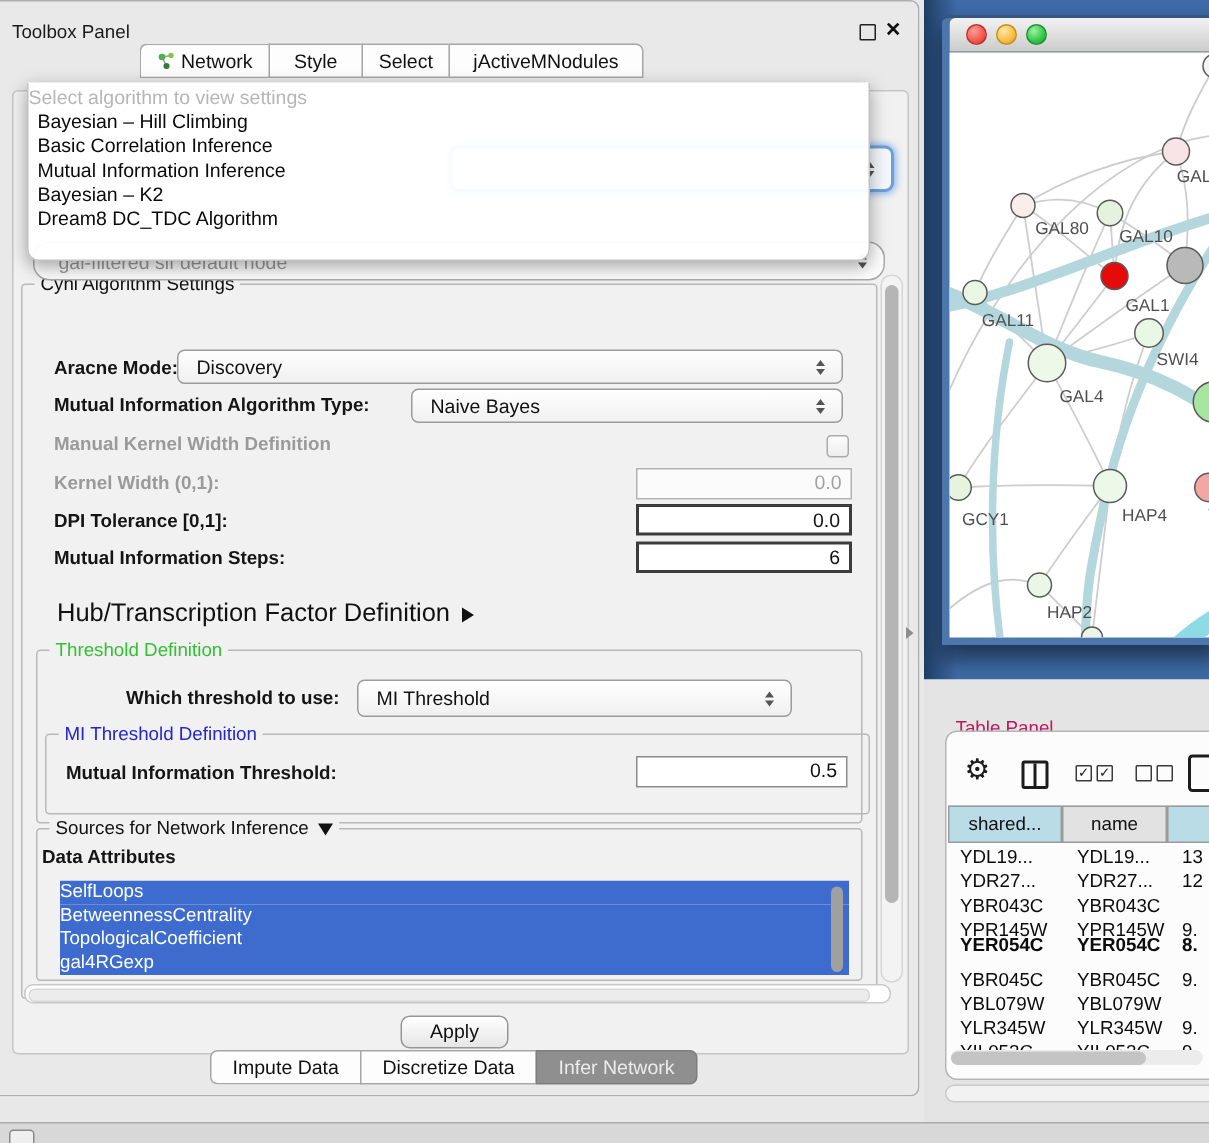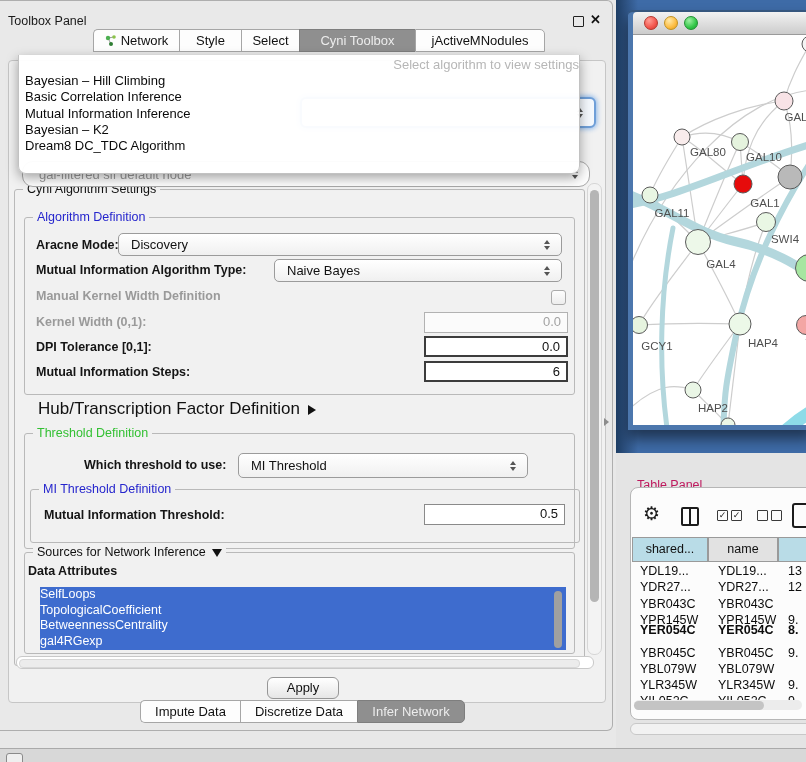--- a/index.html
+++ b/index.html
@@ -56,21 +56,21 @@
 
   .tri-right{display:inline-block;width:0;height:0;border-top:5.5px solid transparent;border-bottom:5.5px solid transparent;
              border-left:8px solid #111;margin-left:8px;vertical-align:-1px;}
   .tri-down{display:inline-block;width:0;height:0;border-left:5.5px solid transparent;border-right:5.5px solid transparent;
             border-top:8px solid #111;margin-left:6px;vertical-align:-1px;}
 
   
   .popup{left:18px;top:54px;width:560px;height:118px;background:rgba(255,255,255,0.96);
          border:1px solid #c2c2c2;border-top:none;border-radius:0 0 8px 8px;
          box-shadow:0 4px 12px rgba(0,0,0,0.35);z-index:30;}
-  .popup-ph{height:16px;line-height:16px;text-align:right;color:#b6b6b6;font-size:13px;margin-top:2px;}
+  .popup-ph{height:16px;line-height:16px;text-align:left;color:#b6b6b6;font-size:13px;margin-top:2px;}
   .popup-item{height:16.3px;line-height:16.3px;font-size:13px;color:#0a0a0a;padding-left:6px;cursor:pointer;white-space:nowrap;}
   .popup-item.bold{font-weight:bold;}
 
   .ghost-combo{position:absolute;box-sizing:border-box;background:#fdfdfd;border:1px solid #a8a8a8;border-radius:11px;
                font-size:13px;color:#9b9b9b;display:flex;align-items:center;padding-left:16px;}
   .focus-ring{border:2px solid #6f9fd8;box-shadow:0 0 5px 1px #8ab6ea;border-radius:6px;}
 
   
   .vscroll-track{left:587px;top:182px;width:13px;height:470px;background:#f3f3f3;border:1px solid #d6d6d6;border-radius:7px;}
   .vscroll-thumb{left:1.5px;top:6px;width:9px;height:412px;background:#b5b5b5;border-radius:5px;position:absolute;cursor:pointer;}
@@ -144,21 +144,20 @@
               <line x1="3" y1="3" x2="9" y2="2" stroke="#9b9b9b"></line>
               <line x1="3" y1="3" x2="6" y2="9" stroke="#9b9b9b"></line>
           <circle cx="3" cy="3" r="2.2" fill="#4caf50"></circle>
               <circle cx="9" cy="2" r="1.8" fill="#8bc34a"></circle>
               <circle cx="6" cy="9" r="2" fill="#2e7d32"></circle>
             </svg>
         </span><span>Network</span>
       </div>
       <div class="tab" style="width:62px"><span>Style</span></div>
       <div class="tab" style="width:58px"><span>Select</span></div>
-      <div class="tab sel" style="width:116px"><span>Cyni Toolbox</span></div>
       <div class="tab" style="width:130px"><span>jActiveMNodules</span></div>
     </div>
 
     <div class="abs content"></div>
 
     <div class="abs ghost-combo" style="left:22px;top:160px;width:568px;height:26px;z-index:5">
       <span>gal-filtered sif default node</span>
       <span class="spin">
           <i class="u"></i>
           <i class="d"></i>
@@ -178,23 +177,20 @@
       <div class="popup-item">Basic Correlation Inference</div>
       <div class="popup-item">Mutual Information Inference</div>
       <div class="popup-item">Bayesian – K2</div>
       <div class="popup-item">Dream8 DC_TDC Algorithm</div>
     </div>
 
     <div class="fs" style="left:14px;top:188px;width:569px;height:475px">
       <span class="fs-legend">Cyni Algorithm Settings</span>
     </div>
 
-    <div class="fs" style="left:24px;top:216px;width:549px;height:176px">
-      <span class="fs-legend blue">Algorithm Definition</span>
-    </div>
     <div class="abs lbl" style="left:36px;top:237px">Aracne Mode:</div>
     <div class="combo" style="left:118px;top:232px;width:444px">
       <span>Discovery</span>
       <span class="spin">
           <i class="u"></i>
           <i class="d"></i>
         </span>
     </div>
     <div class="abs lbl" style="left:36px;top:262px">Mutual Information Algorithm Type:</div>
     <div class="combo" style="left:274px;top:258px;width:288px">
@@ -233,22 +229,22 @@
     </div>
     <div class="abs lbl" style="left:44px;top:507px">Mutual Information Threshold:</div>
     <div class="ninput" style="left:424px;top:503px;width:141px;border-width:1px;border-color:#8a8a8a">0.5</div>
 
     <div class="fs" style="left:24px;top:551px;width:549px;height:100px">
       <span class="fs-legend"><span>Sources for Network Inference</span><span class="tri-down"></span></span>
     </div>
     <div class="abs lbl" style="left:28px;top:563px">Data Attributes</div>
     <div class="abs attr-list" id="attr-list">
         <div class="attr-item">SelfLoops</div>
+        <div class="attr-item">BetweennessCentrality</div>
         <div class="attr-item">TopologicalCoefficient</div>
-        <div class="attr-item">BetweennessCentrality</div>
         <div class="attr-item">gal4RGexp</div>
       </div>
     <div class="abs attr-thumb"></div>
 
     <div class="abs vscroll-track">
         <div class="vscroll-thumb"></div>
       </div>
     <div class="abs hscroll-track">
         <div class="hscroll-thumb"></div>
       </div>

